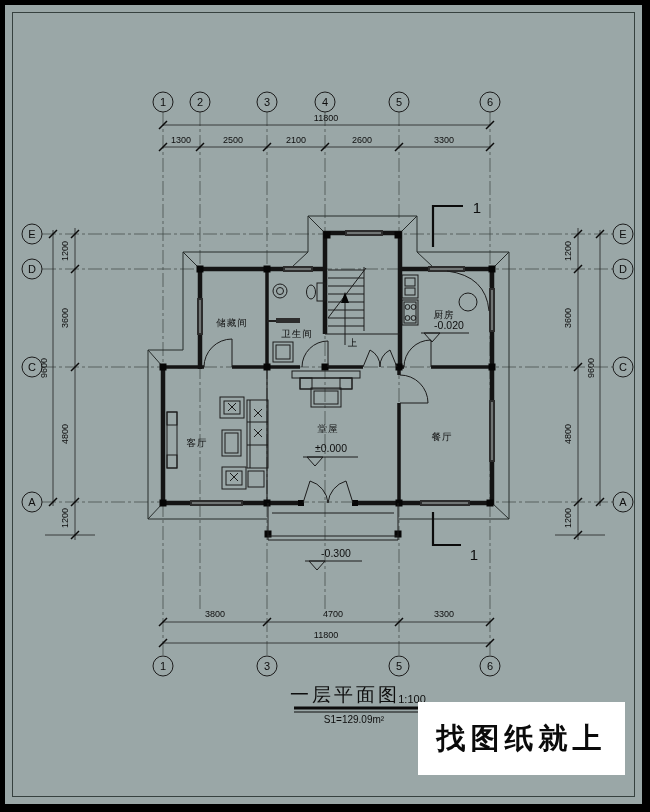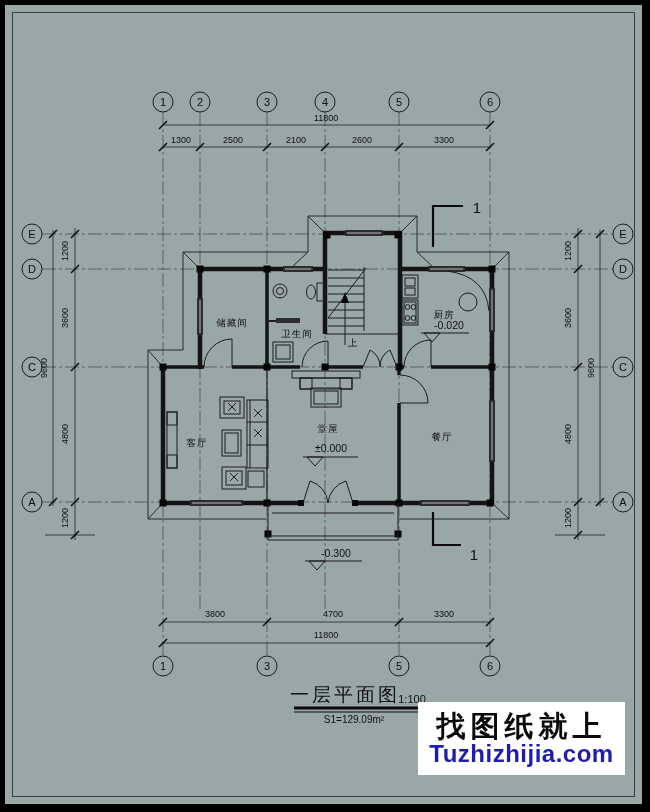--- a/index.html
+++ b/index.html
@@ -317,15 +317,14 @@
       <text class="title-cn" x="345" y="701">一层平面图</text>
       <text class="title-scale" x="412" y="703">1:100</text>
       <path d="M294,708 H430" stroke="#0c0c0c" stroke-width="3" fill="none"></path>
       <path d="M294,712 H430" stroke="#0c0c0c" stroke-width="1" fill="none"></path>
       <text class="title-area" x="354" y="723">S1=129.09m²</text>
     </g>
   </svg>
 
   <div class="wm">
     <div class="wm1">找图纸就上</div>
-    <div class="wm2">Tuzhizhijia.com</div>
   </div>
 </div>
 
 </body></html>

